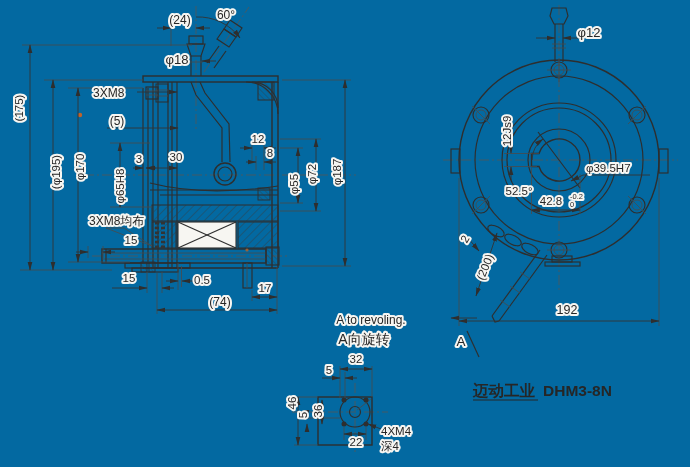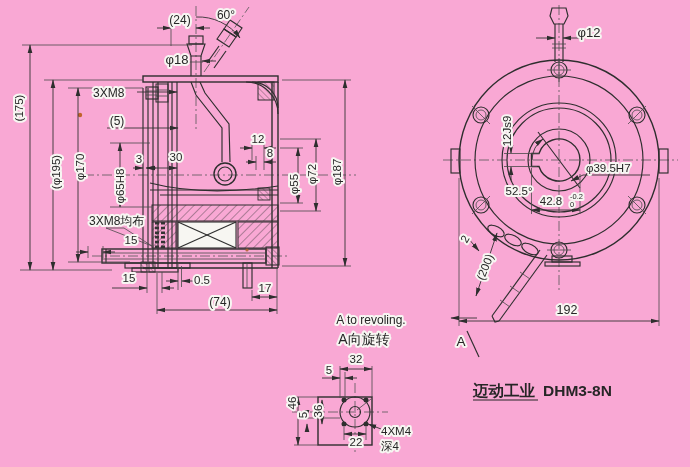--- a/index.html
+++ b/index.html
@@ -1,16 +1,16 @@
 <!DOCTYPE html>
 <html><head>
 <meta charset="utf-8">
 <style>
   html,body{margin:0;padding:0;background:#e8e8e8;}
-  .page{position:relative;width:690px;height:467px;background:#f9a8d4;overflow:hidden;
+  .page{position:relative;width:690px;height:467px;background:#0369a1;overflow:hidden;
         font-family:"Liberation Sans", sans-serif;}
   svg{position:absolute;left:0;top:0;}
   text{fill:#262626;font-family:"Liberation Sans", sans-serif;}
   .lbl{paint-order:stroke;stroke:#f7f6f2;stroke-width:4px;stroke-linejoin:round;}
   .s{stroke:#2e2e2e;stroke-width:1.15;fill:none;}
   .s2{stroke:#2e2e2e;stroke-width:1.4;fill:none;}
   .thin{stroke:#4a4a4a;stroke-width:0.8;fill:none;}
   .dim{stroke:#333;stroke-width:0.9;fill:none;}
   .cl{stroke:#555;stroke-width:0.8;fill:none;stroke-dasharray:10 3 2 3;}
 </style>

